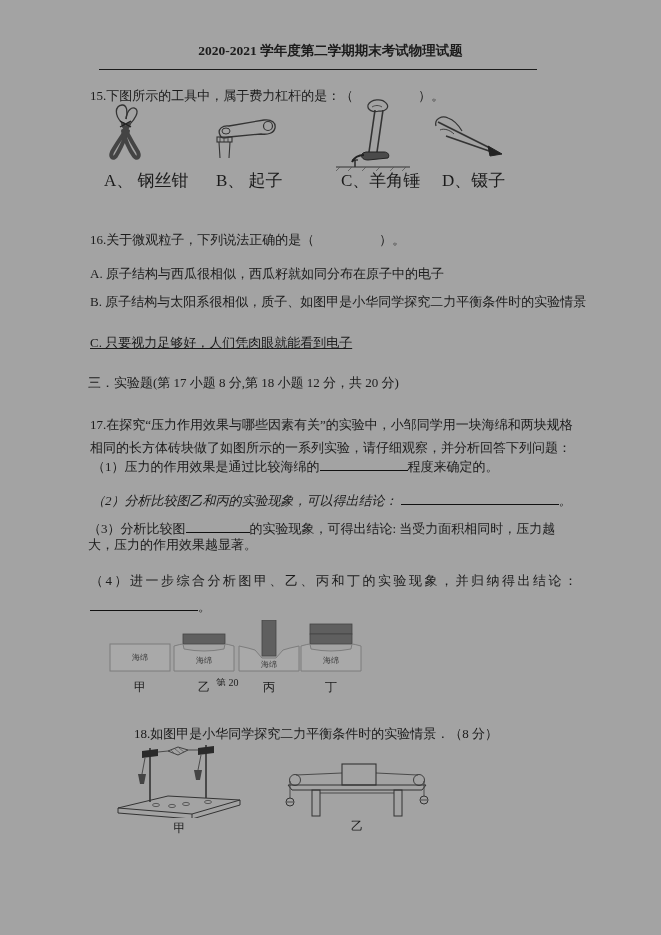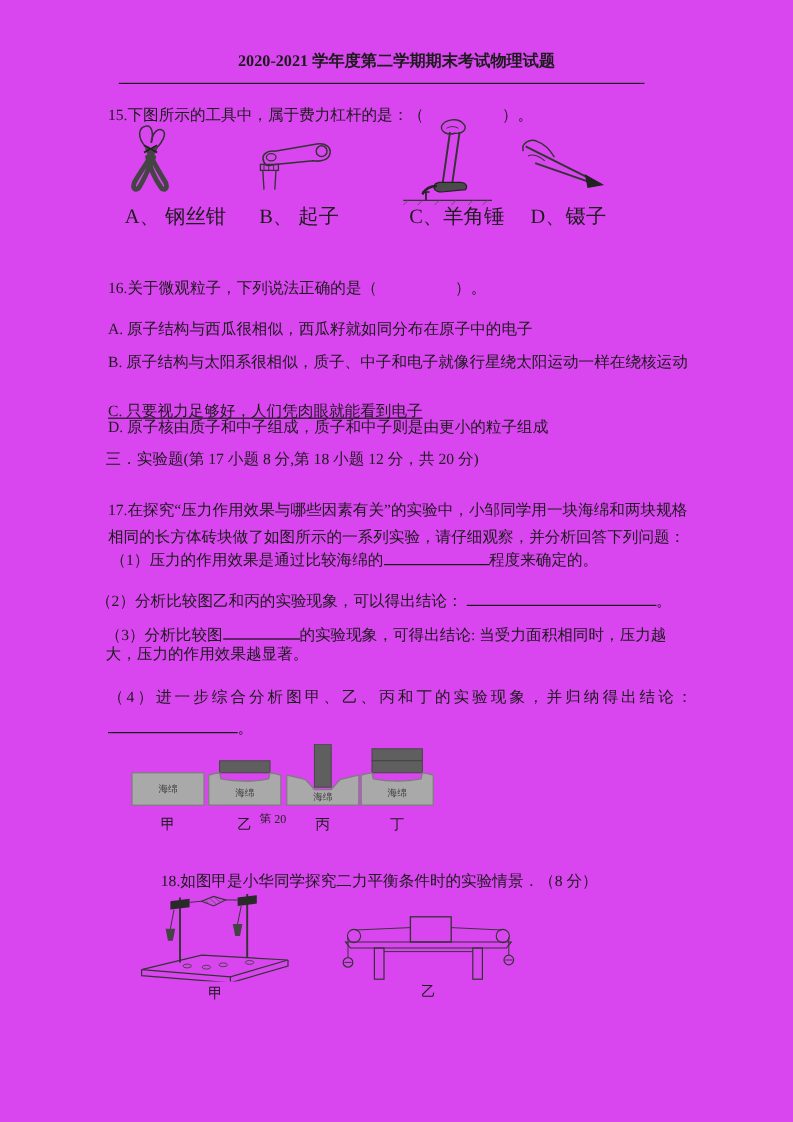--- a/index.html
+++ b/index.html
@@ -4,21 +4,21 @@
 <style>
   html,body{margin:0;padding:0;}
   body{
     font-family:"Liberation Serif","DejaVu Serif",serif;
     color:#1b1b1b;
     background:#e8e8e8;
   }
   #page{
     position:relative;
     width:661px;height:935px;
-    background:#d946ef;
+    background:#a3a3a3;
     margin:0 auto;
     overflow:hidden;
   }
   .abs{position:absolute;}
   .t{font-size:13px;line-height:17px;white-space:nowrap;}
   .wrap{font-size:13px;line-height:23px;white-space:normal;}
   .title{font-size:13.5px;font-weight:bold;width:100%;text-align:center;}
   .rule{height:1px;background:#1a1a1a;}
   .toollabel{font-size:17px;white-space:nowrap;}
   .blank{display:inline-block;border-bottom:1px solid #111;height:13px;vertical-align:baseline;}
@@ -79,33 +79,32 @@
     <polygon points="62,34 76,42 64,44" fill="#222" stroke="#222"></polygon>
   </svg>
 
   <div class="abs toollabel" style="top:169px;left:104px;">A、 钢丝钳</div>
   <div class="abs toollabel" style="top:169px;left:216px;">B、 起子</div>
   <div class="abs toollabel" style="top:169px;left:341px;">C、羊角锤</div>
   <div class="abs toollabel" style="top:169px;left:442px;">D、镊子</div>
 
   <div class="abs t" style="top:231px;left:90px;">16.关于微观粒子，下列说法正确的是（　　　　　）。</div>
   <div class="abs t" style="top:265px;left:90px;">A. 原子结构与西瓜很相似，西瓜籽就如同分布在原子中的电子</div>
-  <div class="abs t" style="top:293px;left:90px;">B. 原子结构与太阳系很相似，质子、中子和电子就像行星绕太阳运动一样在绕核运动</div>
+  <div class="abs t" style="top:293px;left:90px;">B. 原子结构与太阳系很相似，质子、如图甲是小华同学探究二力平衡条件时的实验情景</div>
   <div class="abs t" style="top:334px;left:90px;text-decoration:underline;">C. 只要视力足够好，人们凭肉眼就能看到电子</div>
-  <div class="abs t" style="top:347px;left:90px;">D. 原子核由质子和中子组成，质子和中子则是由更小的粒子组成</div>
 
   <div class="abs t" style="top:374px;left:88px;">三．实验题(第 17 小题 8 分,第 18 小题 12 分，共 20 分)</div>
 
   <div class="abs wrap" style="top:413px;left:90px;width:488px;">17.在探究“压力作用效果与哪些因素有关”的实验中，小邹同学用一块海绵和两块规格相同的长方体砖块做了如图所示的一系列实验，请仔细观察，并分析回答下列问题：</div>
 
   <div class="abs t" style="top:457px;left:92px;">
     <span>（1）压力的作用效果是通过比较海绵的</span><span class="blank" style="width:88px;"></span><span>程度来确定的。</span>
   </div>
 
-  <div class="abs t" style="top:491px;left:80px;">
+  <div class="abs t" style="top:491px;left:92px;font-style:italic;">
     <span>（2）分析比较图乙和丙的实验现象，可以得出结论：</span> <span class="blank" style="width:158px;"></span><span>。</span>
   </div>
 
   <div class="abs wrap" style="top:519px;left:88px;width:492px;line-height:16px;">
     <span>（3）分析比较图</span><span class="blank" style="width:64px;"></span><span>的实验现象，可得出结论: 当受力面积相同时，压力越大，压力的作用效果越显著。</span>
   </div>
 
   <div class="abs t" style="top:572px;left:90px;letter-spacing:2.5px;">（4）进一步综合分析图甲、乙、丙和丁的实验现象，并归纳得出结论：</div>
   <div class="abs t" style="top:597px;left:90px;">
     <span class="blank" style="width:108px;"></span><span>。</span>

